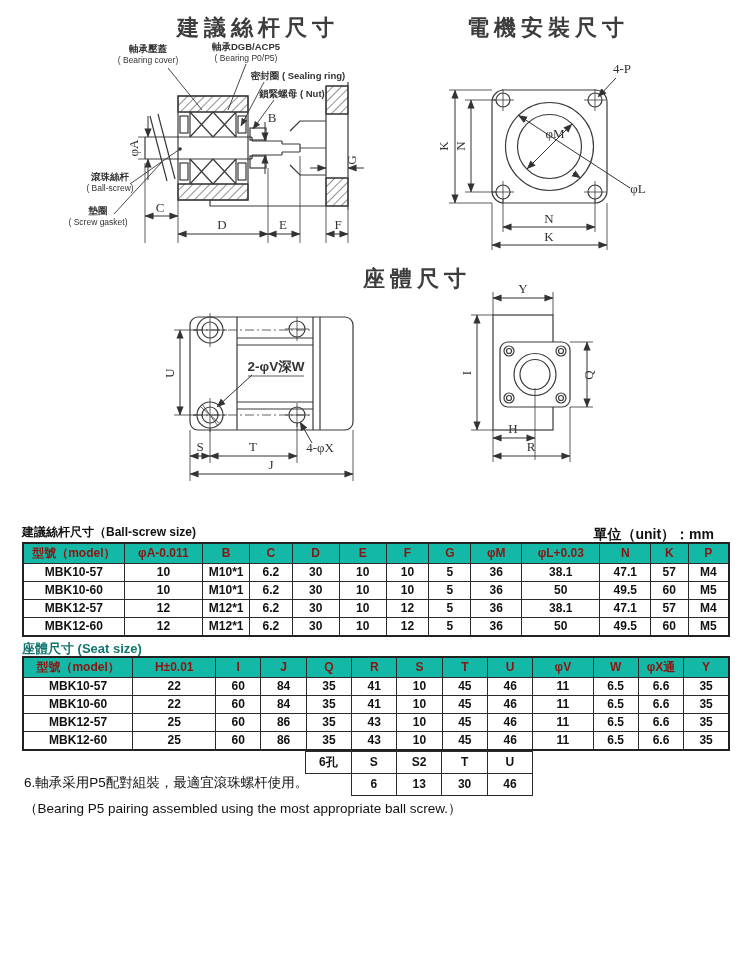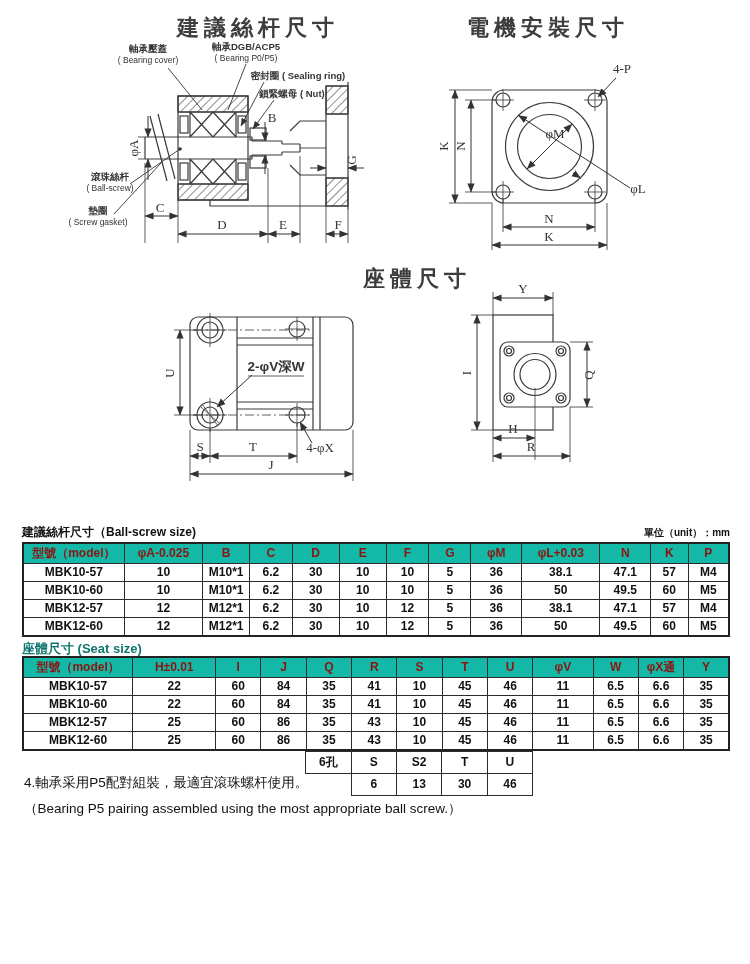--- a/index.html
+++ b/index.html
@@ -17,21 +17,21 @@
   .t-en{font-size:8.5px;font-family:"Liberation Sans",sans-serif;}
   .t-dim{font-size:13px;font-family:"Liberation Serif",serif;}
   .t-dim-big{font-size:13.5px;font-weight:bold;font-family:"Liberation Sans",sans-serif;}
   .dash{stroke-dasharray:9 3 2 3;stroke-width:0.8;}
   .thin{stroke-width:0.8;}
   
   .tblwrap{position:absolute;left:22px;width:708px;}
   .tbl-titles{position:relative;height:20px;}
   .tbl-title{font-size:12px;font-weight:bold;color:#111;white-space:nowrap;}
   .tbl-title-right{position:absolute;left:318px;top:0;}
-  .unit{position:absolute;right:0;top:4px;font-size:10px;font-weight:bold;color:#111;white-space:nowrap;}
+  .unit{position:absolute;right:16px;top:4px;font-size:14px;font-weight:bold;color:#111;white-space:nowrap;}
   .tbl-title-center{display:block;font-size:13px;font-weight:bold;color:#0f766e;height:16px;}
   table.spec{width:100%;border-collapse:collapse;table-layout:fixed;border:2px solid #222;}
   table.spec th,table.spec td{
     border:1px solid #2b2b2b;text-align:center;vertical-align:middle;
     font-size:12px;font-weight:bold;color:#111;padding:0;height:17px;line-height:17px;
     white-space:nowrap;overflow:hidden;
   }
   table.spec thead th{background:#14b8a6;color:#8c1410;height:19px;line-height:19px;}
   table.sub{border-collapse:collapse;table-layout:fixed;margin-left:40%;width:32.2%;}
   table.sub td{
@@ -281,21 +281,21 @@
         <col style="width:6.1%">
       <col style="width:7.3%">
         <col style="width:11.3%">
         <col style="width:7.3%">
         <col style="width:5.4%">
         <col style="width:5.9%">
     </colgroup>
     <thead>
       <tr>
         <th>型號（model）</th>
-        <th>φA-0.025</th>
+        <th>φA-0.011</th>
         <th>B</th>
         <th>C</th>
         <th>D</th>
         <th>E</th>
         <th>F</th>
         <th>G</th>
         <th>φM</th>
         <th>φL+0.03</th>
         <th>N</th>
         <th>K</th>
@@ -479,15 +479,15 @@
       <td>6</td>
       <td>13</td>
       <td>30</td>
       <td>46</td>
     </tr>
   </tbody>
     </table>
 </div>
 
 <div class="notes">
-  <div class="nline">4.軸承采用P5配對組裝，最適宜滾珠螺杆使用。</div>
+  <div class="nline">6.軸承采用P5配對組裝，最適宜滾珠螺杆使用。</div>
   <div class="nline">（Bearing P5 pairing assembled using the most appropriate ball screw.）</div>
 </div>
 
 </body></html>

